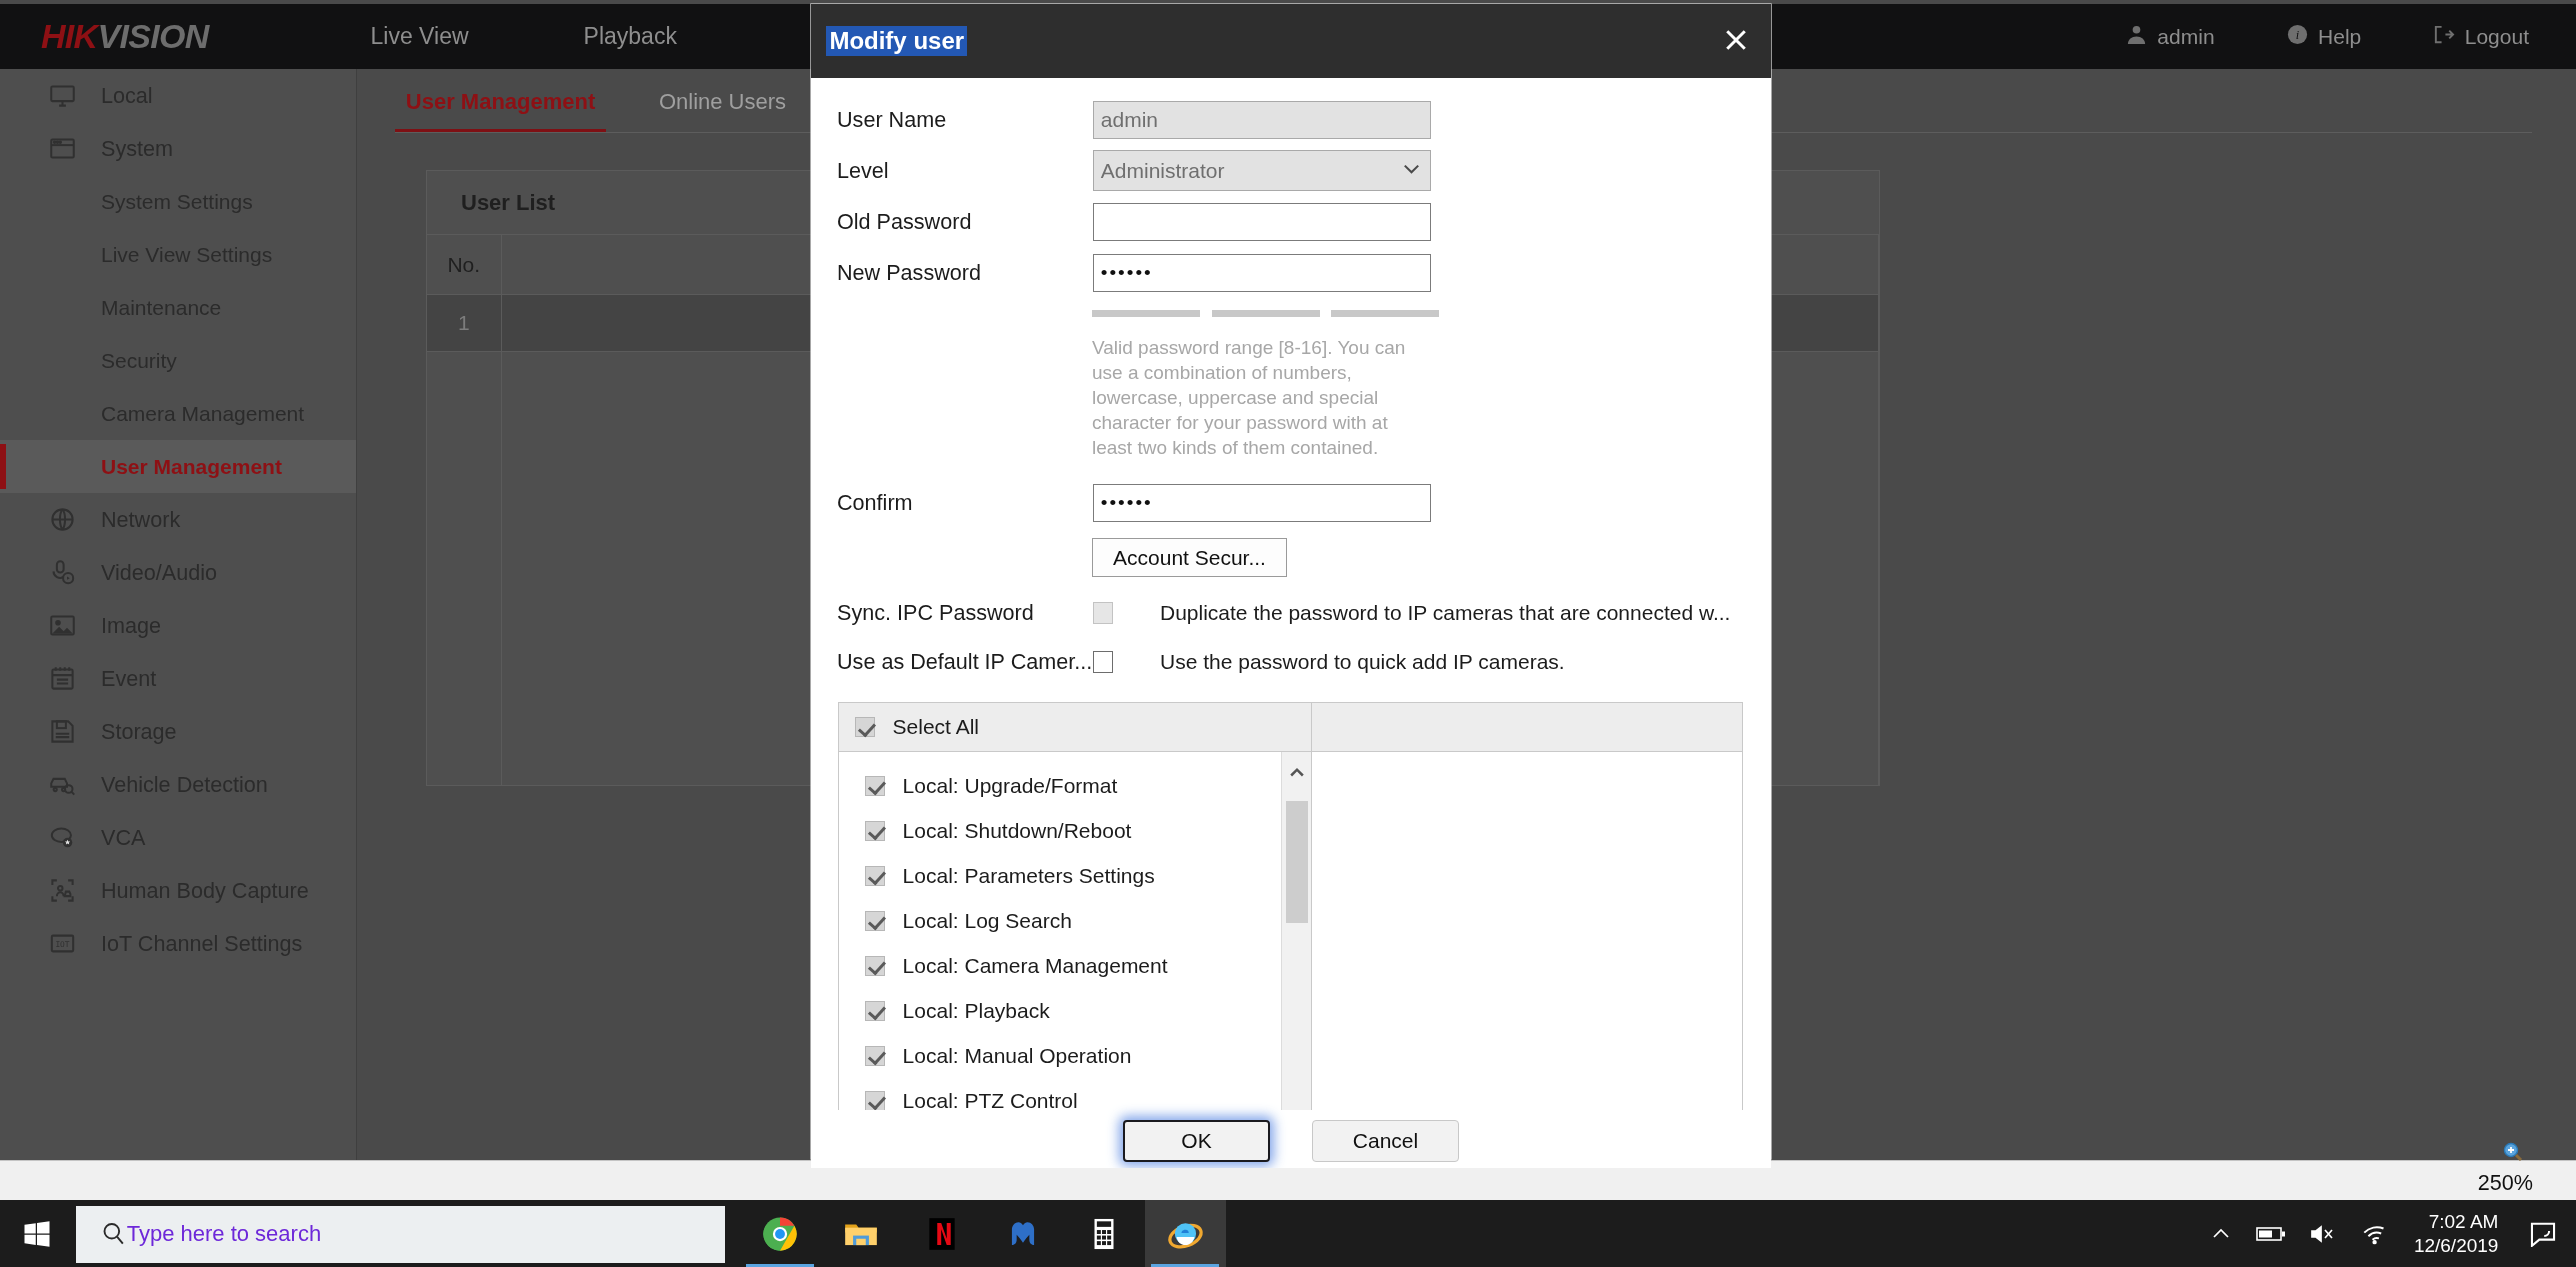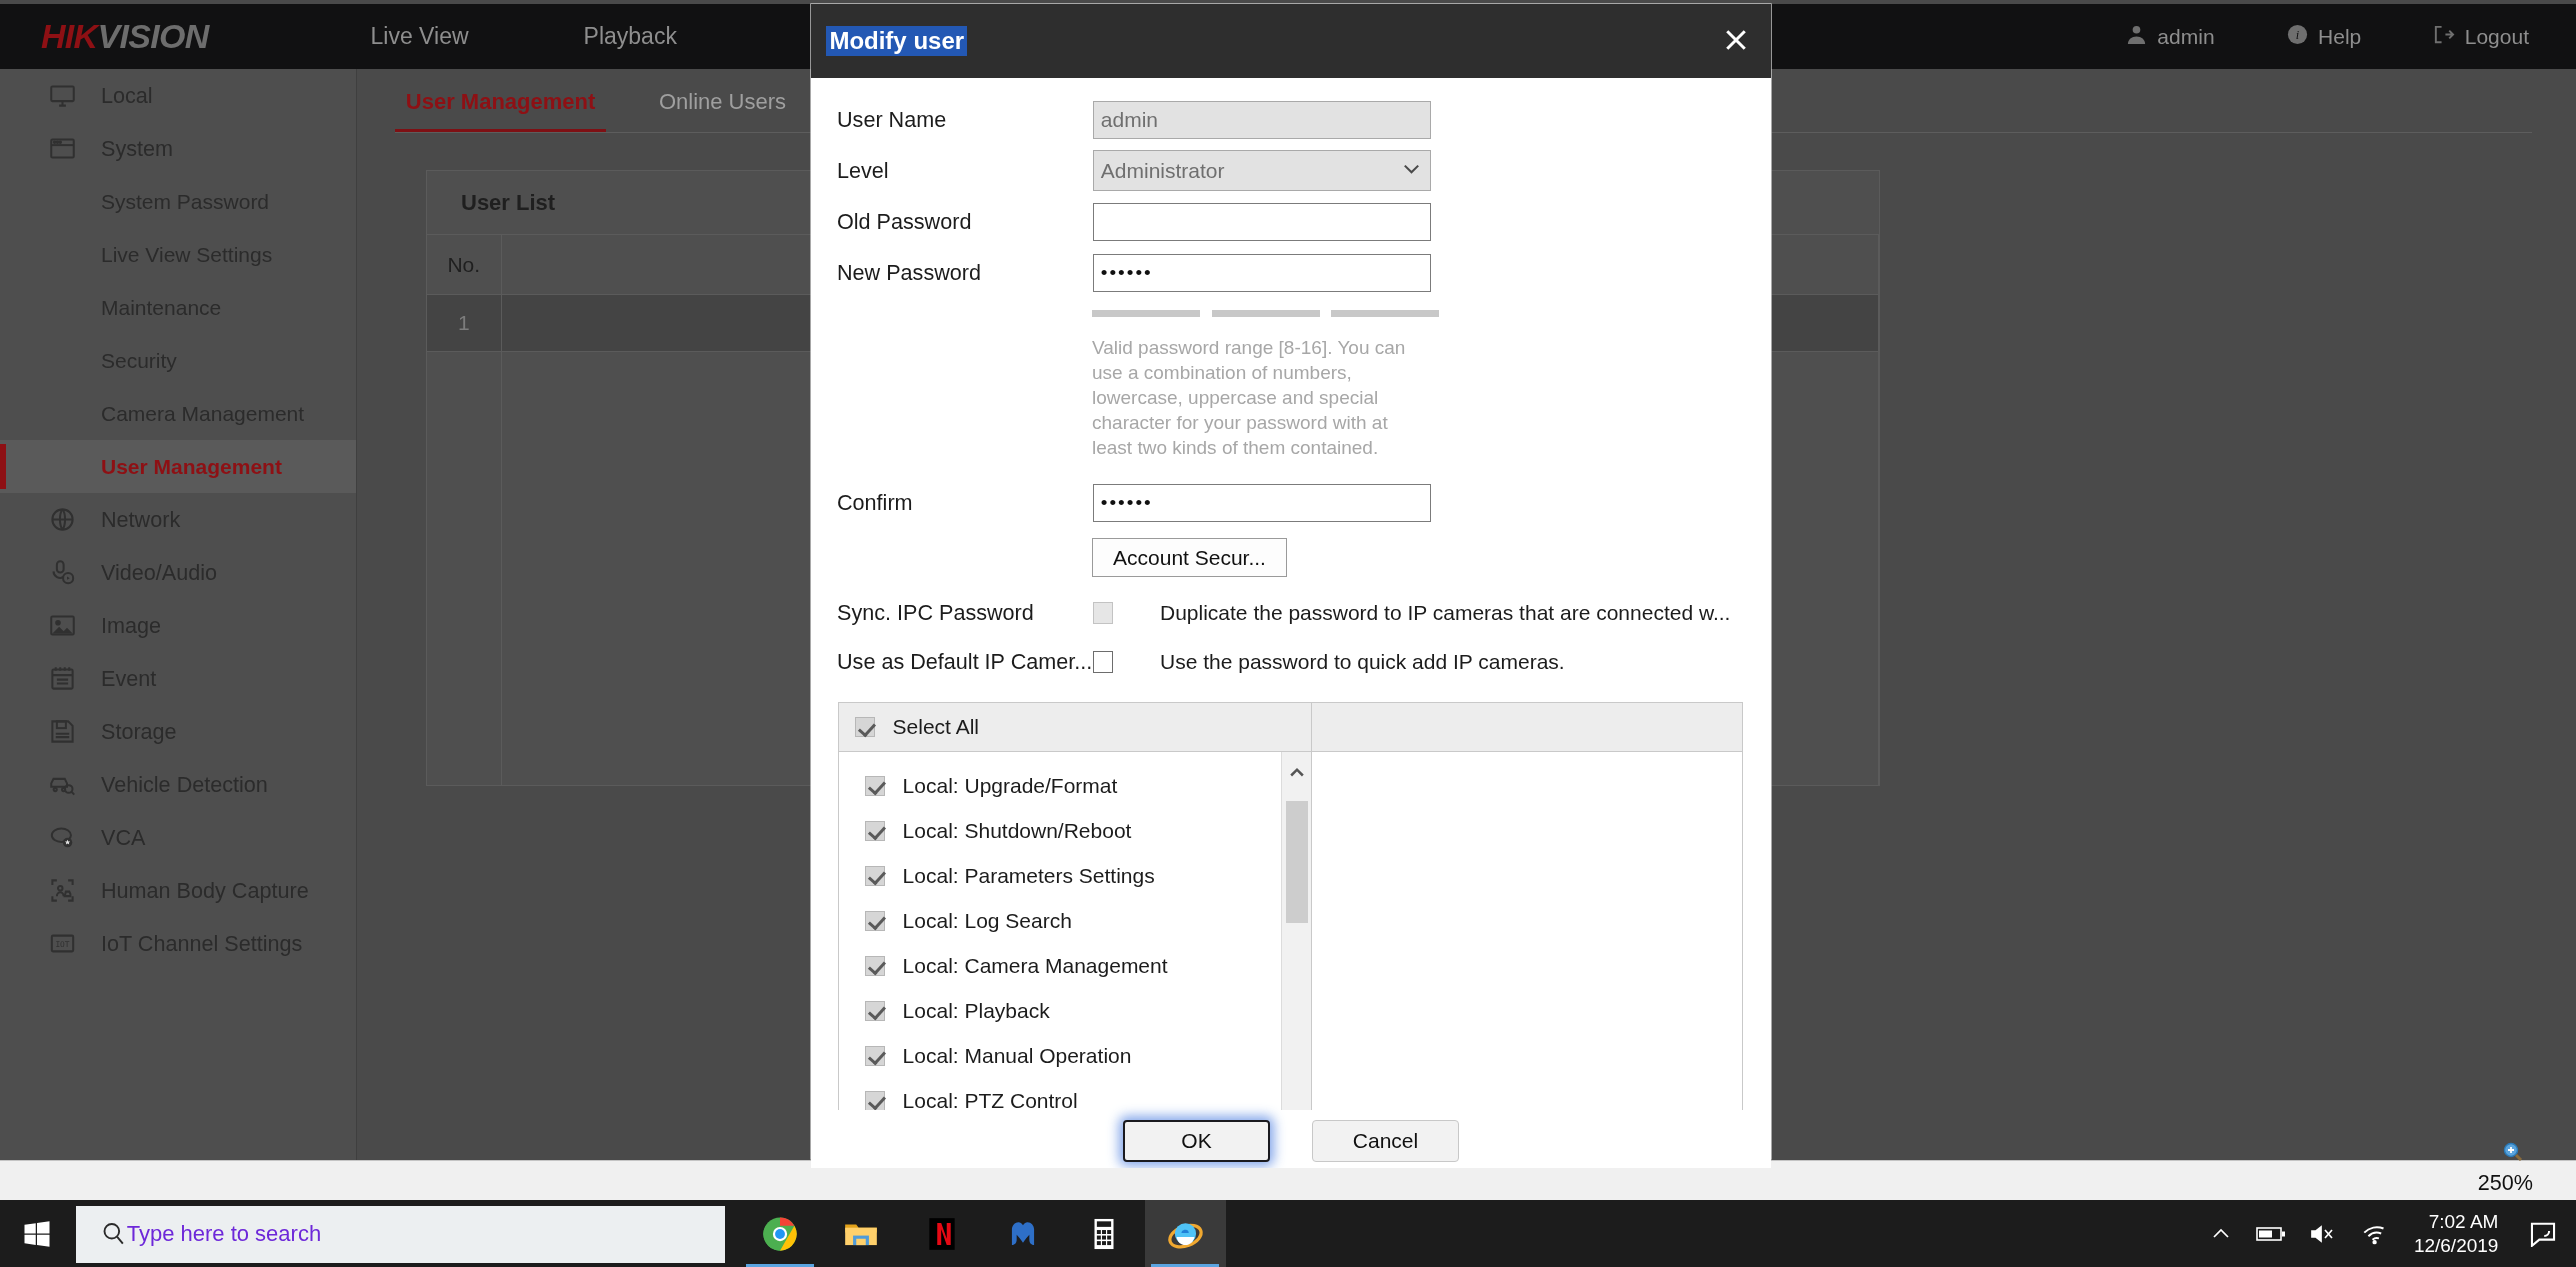--- a/index.html
+++ b/index.html
@@ -231,21 +231,21 @@
             <rect x="2" y="4" width="20" height="16" rx="1"></rect>
             <path d="M2 9h20"></path>
             <circle cx="5" cy="6.5" r=".7" fill="#2b2b2b"></circle>
             <circle cx="7.5" cy="6.5" r=".7" fill="#2b2b2b"></circle>
             <circle cx="10" cy="6.5" r=".7" fill="#2b2b2b"></circle>
           </svg>
       </span>
       <span class="si-lb">System</span>
     </div>
     <div class="side-item sub">
-      <span class="si-lb">System Password</span>
+      <span class="si-lb">System Settings</span>
     </div>
     <div class="side-item sub">
       <span class="si-lb">Live View Settings</span>
     </div>
     <div class="side-item sub">
       <span class="si-lb">Maintenance</span>
     </div>
     <div class="side-item sub">
       <span class="si-lb">Security</span>
     </div>

